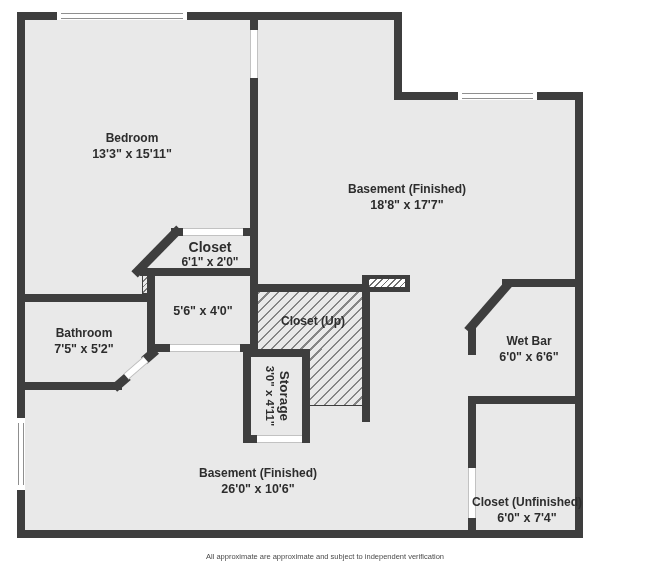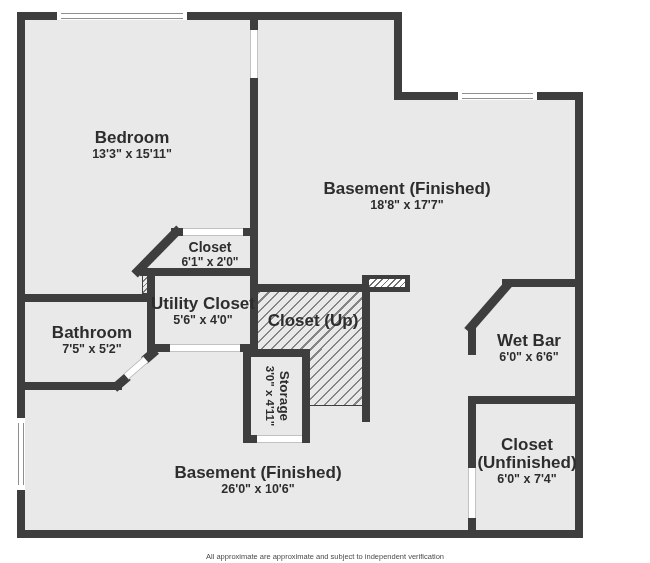--- a/index.html
+++ b/index.html
@@ -21,25 +21,25 @@
     border-left:1px solid #8f8f8f;border-right:1px solid #8f8f8f;}
   .gap-h{position:absolute;background:#fff;z-index:3;border-top:1px solid #c2c2c2;border-bottom:1px solid #c2c2c2;box-sizing:border-box;}
   .gap-v{position:absolute;background:#fff;z-index:3;border-left:1px solid #c2c2c2;border-right:1px solid #c2c2c2;box-sizing:border-box;}
   .gap-d{position:absolute;background:#fff;z-index:3;border-top:1px solid #bdbdbd;border-bottom:1px solid #bdbdbd;box-sizing:border-box;}
   .post{position:absolute;z-index:2;border:1px solid var(--wall,#3e3e3e);box-sizing:border-box;
     background-image:repeating-linear-gradient(135deg, rgba(50,50,50,.6) 0px, rgba(50,50,50,.6) 1px, transparent 1px, transparent 4px);}
   .rail{position:absolute;background:#fff;z-index:3;
     background-image:repeating-linear-gradient(135deg, rgba(50,50,50,.7) 0px, rgba(50,50,50,.7) 1.2px, transparent 1.2px, transparent 4.5px);}
   .label{position:absolute;z-index:4;transform:translate(-50%,-50%);
     text-align:center;color:var(--text,#2d2d2d);white-space:nowrap;}
-  .label .name{font-size:17px;font-weight:700;line-height:18px;}
+  .label .name{font-size:12px;font-weight:700;line-height:18px;}
   .label .dims{font-size:12.5px;font-weight:600;line-height:15px;}
   .label.small .name{font-size:14px;line-height:16px;}
   .label.small .dims{font-size:12px;line-height:14px;}
-  .label.wrap{white-space:normal;width:122px;}
+  .label.wrap{white-space:normal;width:122px;margin-top:48px;}
   .label.rot{transform:translate(-50%,-50%) rotate(90deg);}
   .label.rot .name{font-size:13.5px;line-height:16px;}
   .label.rot .dims{font-size:11.5px;line-height:13px;}
   .footer{position:absolute;left:0;right:0;top:552px;text-align:center;z-index:4;
     font-size:7.5px;color:var(--footer,#4b4b4b);}
 </style>
 </head>
 <body>
 
 <div class="canvas">
@@ -114,25 +114,24 @@
     <div class="name">Basement (Finished)</div>
     <div class="dims">18'8" x 17'7"</div>
   </div>
 
   <div class="label small" style="left:210px;top:254px;text-align:center;">
     <div class="name">Closet</div>
     <div class="dims">6'1" x 2'0"</div>
   </div>
 
   <div class="label" style="left:203px;top:311px;">
-    <div class="name">Utility Closet</div>
     <div class="dims">5'6" x 4'0"</div>
   </div>
 
-  <div class="label" style="left:92px;top:340px;">
+  <div class="label" style="left:84px;top:340px;">
     <div class="name">Bathroom</div>
     <div class="dims">7'5" x 5'2"</div>
   </div>
 
   <div class="label" style="left:313px;top:321px;">
     <div class="name">Closet (Up)</div>
   </div>
 
   <div class="label rot" style="left:277px;top:396px;">
     <div class="name">Storage</div>

